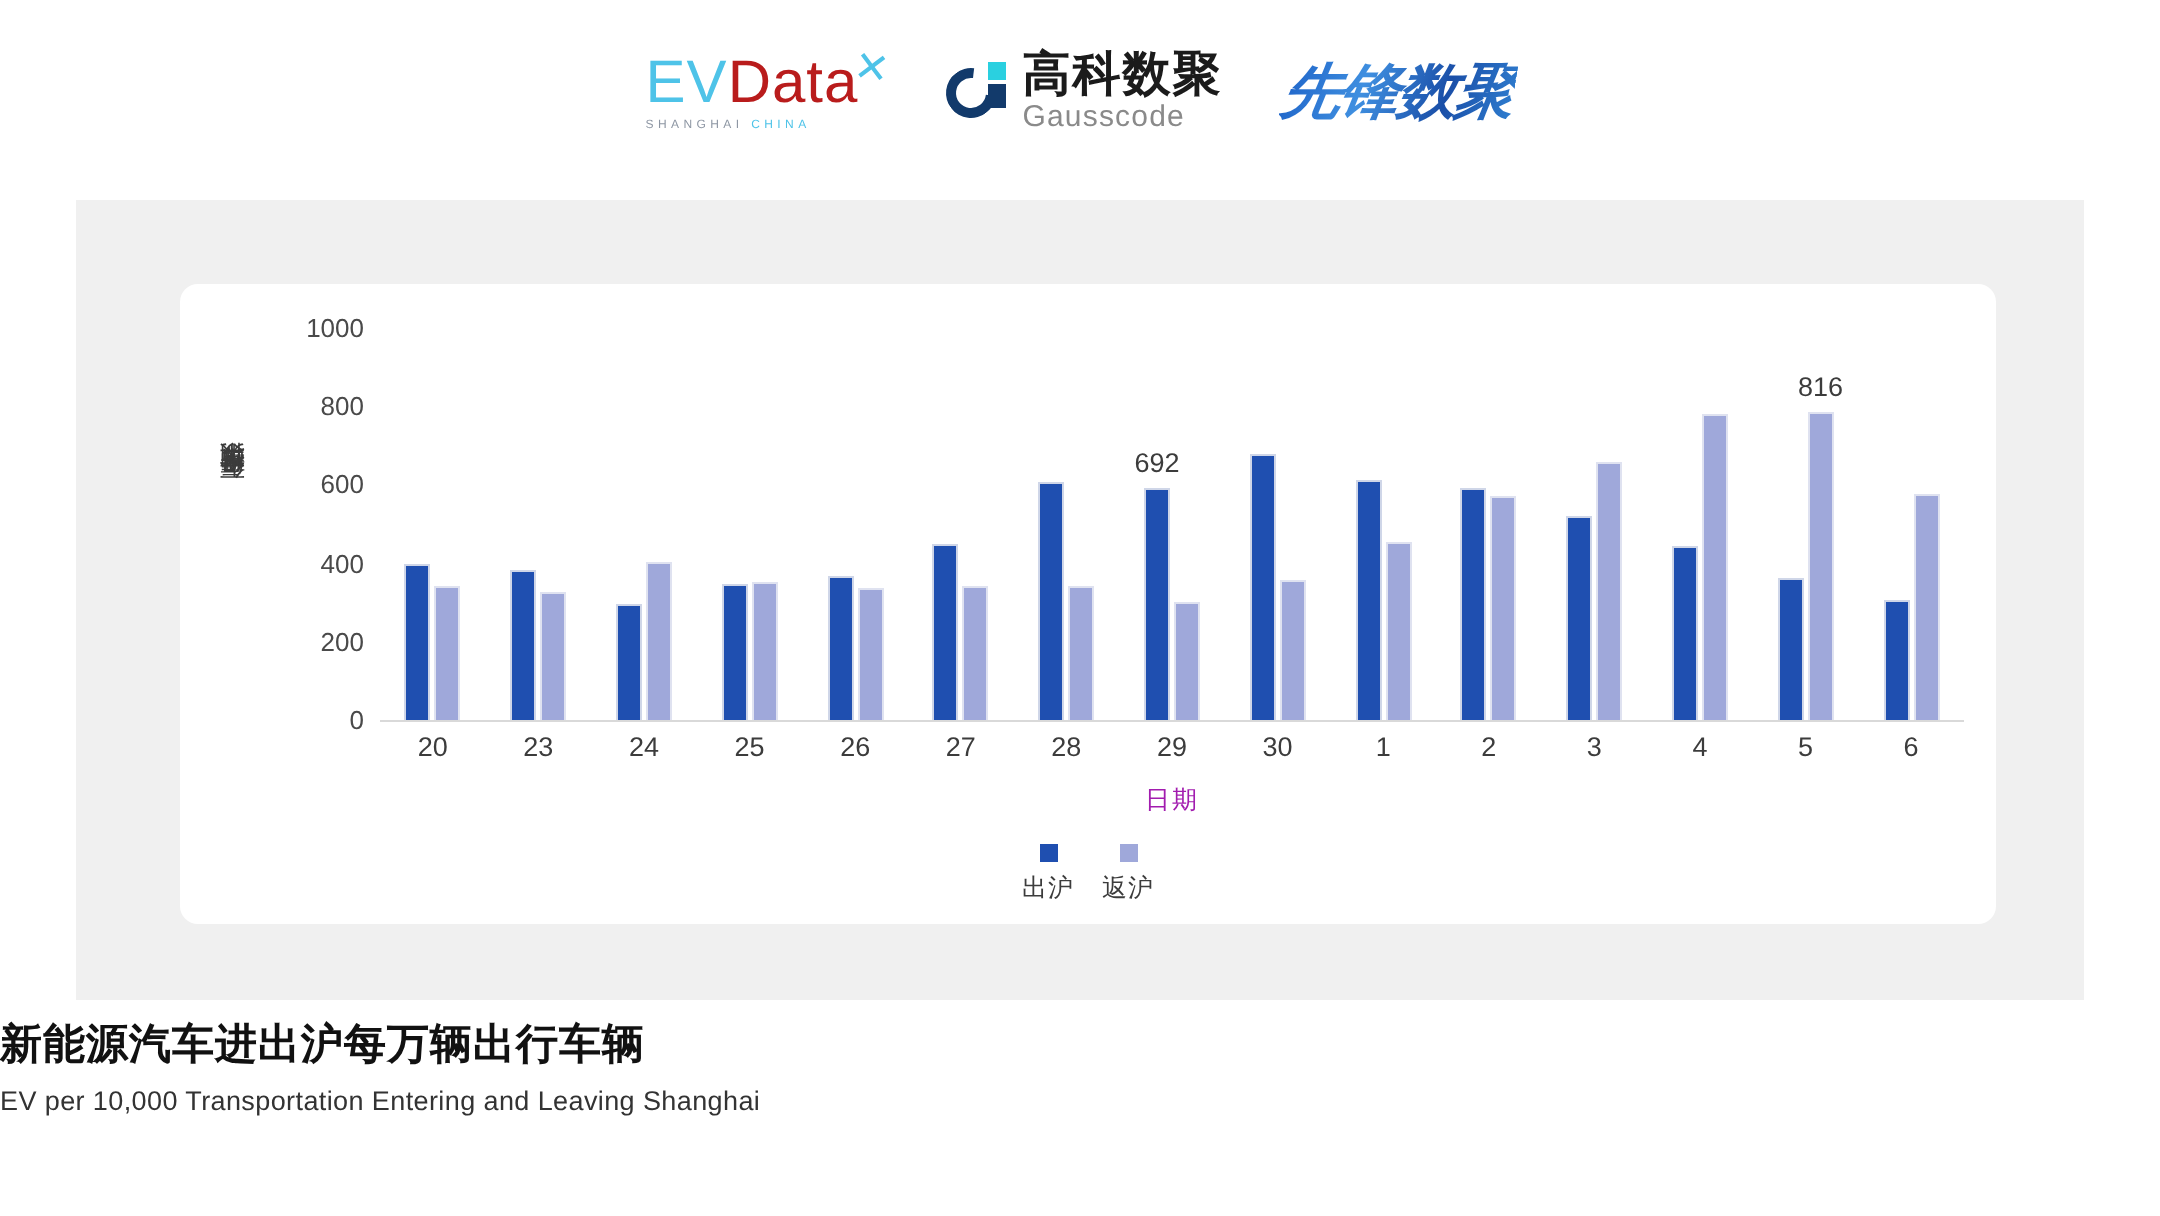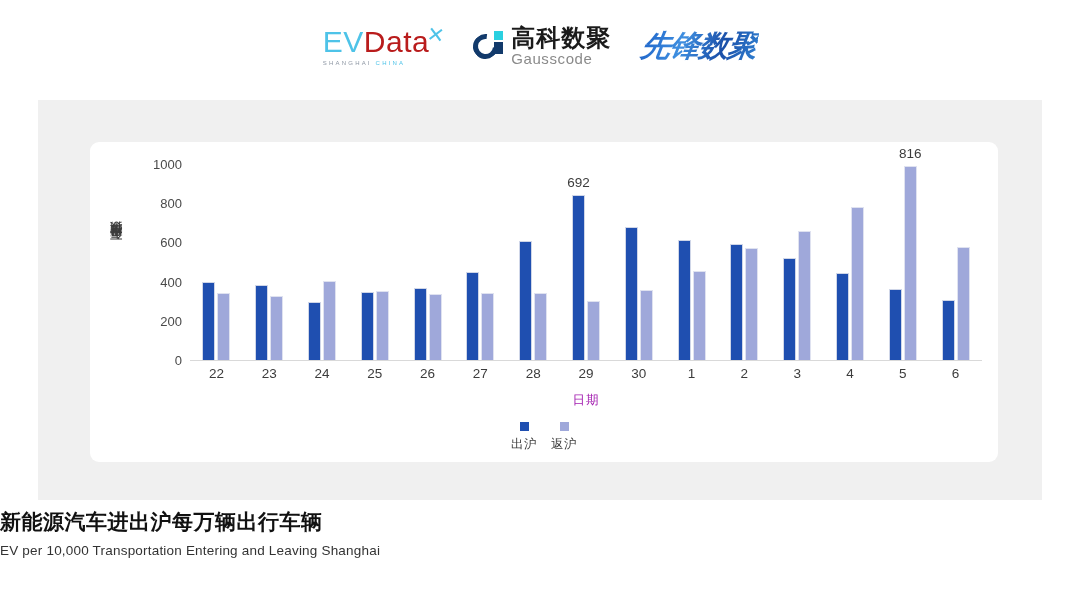--- a/index.html
+++ b/index.html
@@ -218,21 +218,21 @@
             </div>
             <div class="grp">
               <div class="bar s0" style="height: 88.2px;"></div>
               <div class="bar s1" style="height: 66.836px;"></div>
             </div>
             <div class="grp">
               <div class="bar s0" style="height: 118.776px;"></div>
               <div class="bar s1" style="height: 66.64px;"></div>
             </div>
             <div class="grp">
-              <div class="bar s0" style="height: 165px;">
+              <div class="bar s0" style="height: 116px;">
                 <span class="blabel">692</span>
               </div>
               <div class="bar s1" style="height: 58.8px;"></div>
             </div>
             <div class="grp">
               <div class="bar s0" style="height: 132.888px;"></div>
               <div class="bar s1" style="height: 69.58px;"></div>
             </div>
             <div class="grp">
               <div class="bar s0" style="height: 119.952px;"></div>
@@ -245,33 +245,33 @@
             <div class="grp">
               <div class="bar s0" style="height: 101.528px;"></div>
               <div class="bar s1" style="height: 129.36px;"></div>
             </div>
             <div class="grp">
               <div class="bar s0" style="height: 86.828px;"></div>
               <div class="bar s1" style="height: 153.272px;"></div>
             </div>
             <div class="grp">
               <div class="bar s0" style="height: 71.148px;"></div>
-              <div class="bar s1" style="height: 194px;">
+              <div class="bar s1" style="height: 154px;">
                 <span class="blabel">816</span>
               </div>
             </div>
             <div class="grp">
               <div class="bar s0" style="height: 59.976px;"></div>
               <div class="bar s1" style="height: 113.288px;"></div>
             </div>
           </div>
       </div>
 
       <div class="xticks">
-          <div class="xtick">22</div>
+          <div class="xtick">20</div>
           <div class="xtick">23</div>
           <div class="xtick">24</div>
           <div class="xtick">25</div>
           <div class="xtick">26</div>
           <div class="xtick">27</div>
           <div class="xtick">28</div>
           <div class="xtick">29</div>
           <div class="xtick">30</div>
           <div class="xtick">1</div>
           <div class="xtick">2</div>

